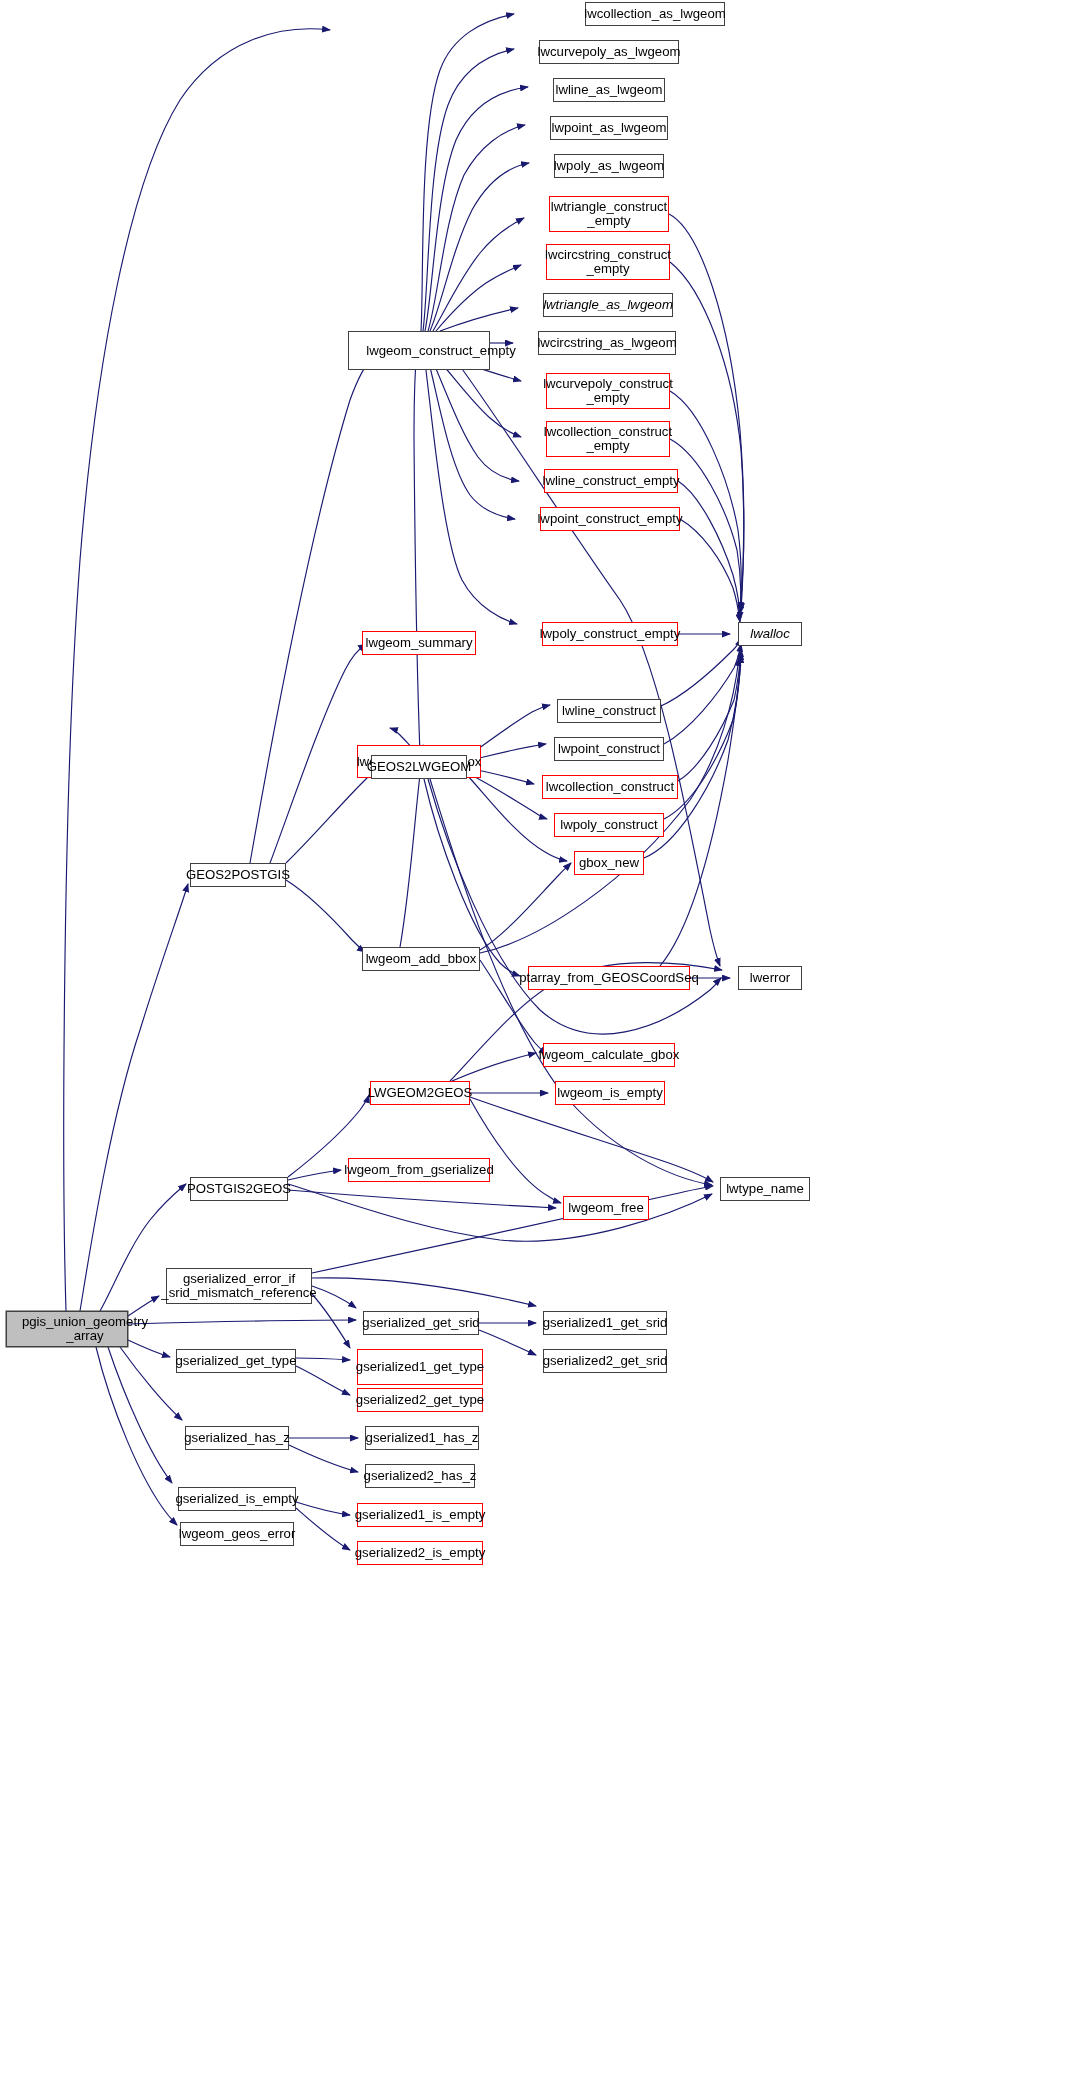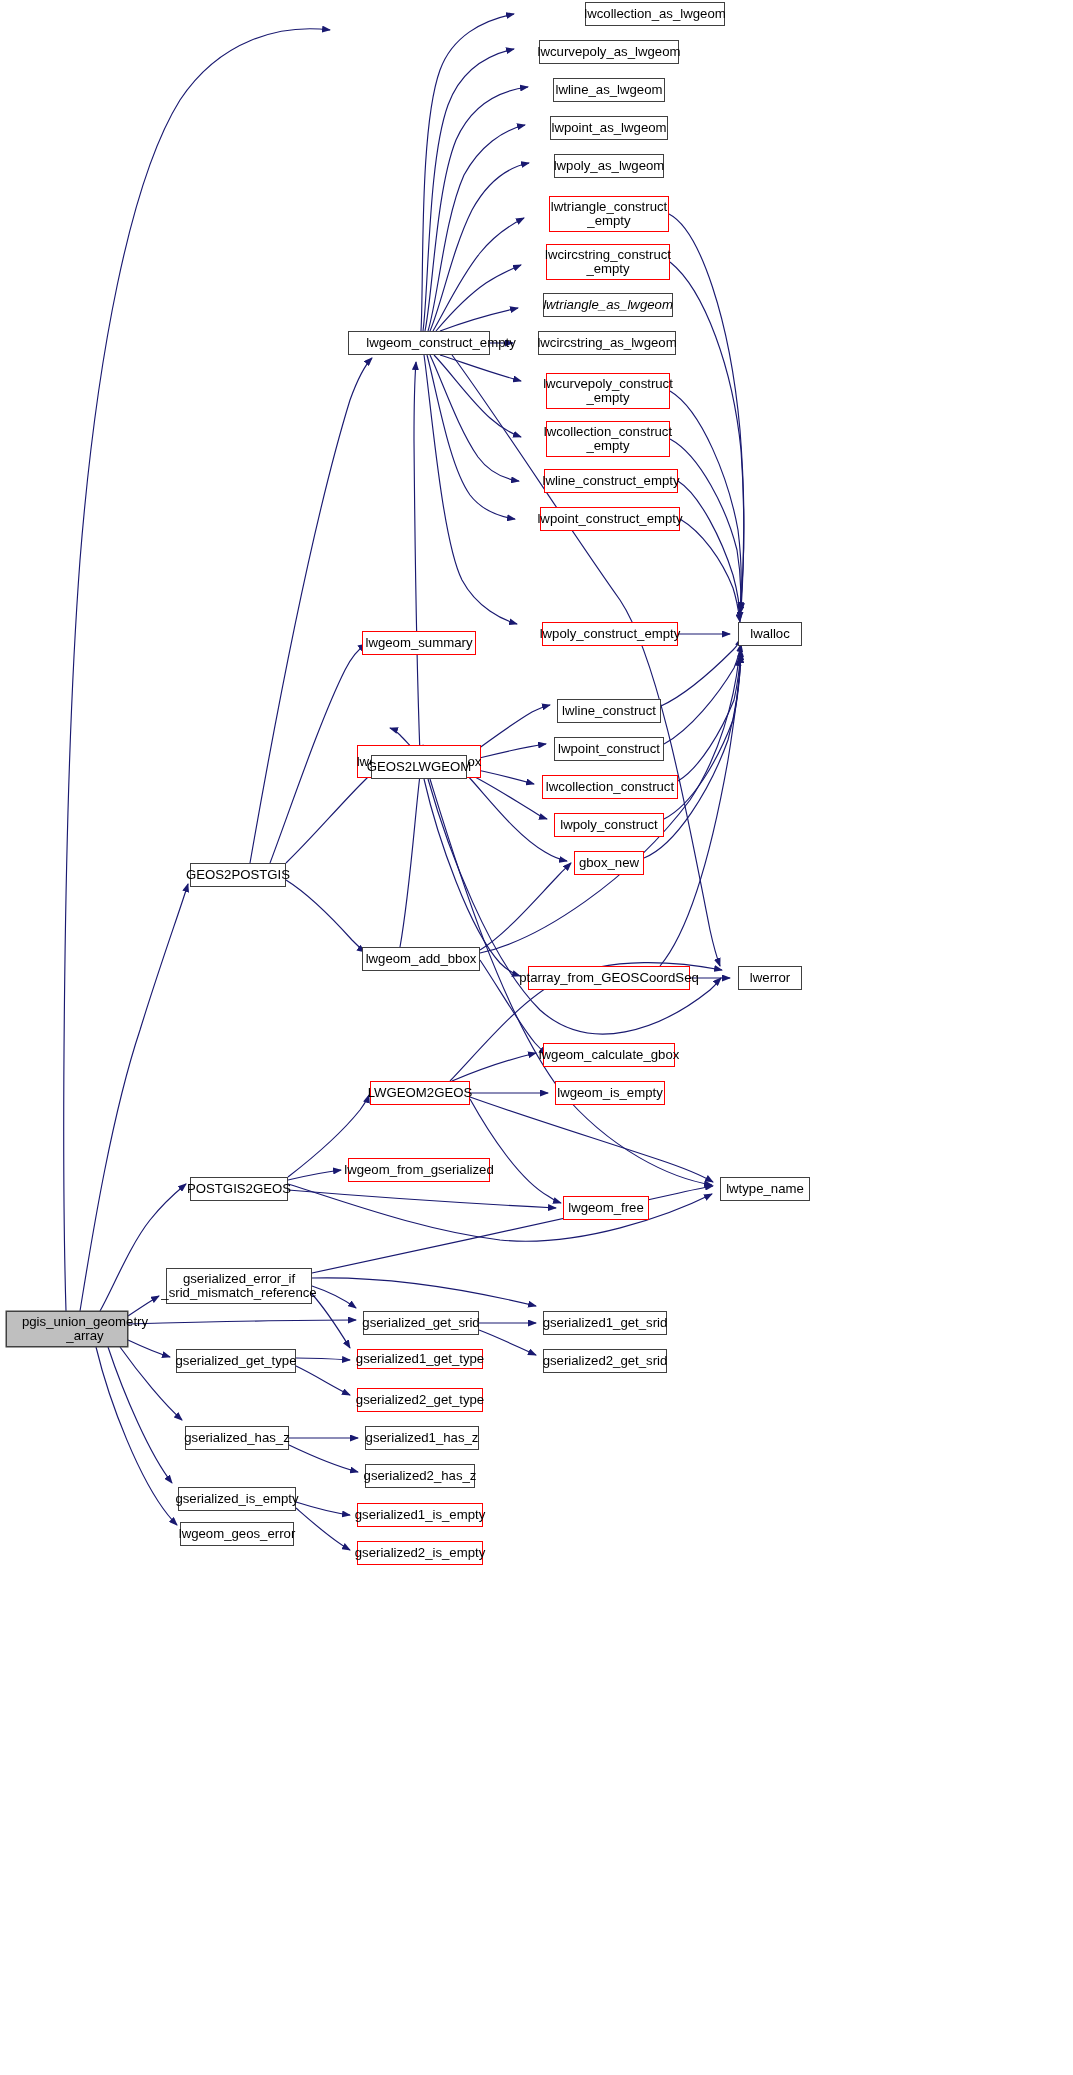--- a/index.html
+++ b/index.html
@@ -136,22 +136,22 @@
       <div class="node red" style="left: 546px; top: 244px; width: 124px; height: 36px;">lwcircstring_construct
 _empty</div>
       <div class="node" style="left: 543px; top: 293px; width: 130px; height: 24px; font-style: italic;">lwtriangle_as_lwgeom</div>
       <div class="node" style="left: 538px; top: 331px; width: 138px; height: 24px;">lwcircstring_as_lwgeom</div>
       <div class="node red" style="left: 546px; top: 373px; width: 124px; height: 36px;">lwcurvepoly_construct
 _empty</div>
       <div class="node red" style="left: 546px; top: 421px; width: 124px; height: 36px;">lwcollection_construct
 _empty</div>
       <div class="node red" style="left: 544px; top: 469px; width: 134px; height: 24px;">lwline_construct_empty</div>
       <div class="node red" style="left: 540px; top: 507px; width: 140px; height: 24px;">lwpoint_construct_empty</div>
-      <div class="node" style="left: 348px; top: 331px; width: 142px; height: 24px; padding-left: 44px;">lwgeom_construct_empty</div>
-      <div class="node" style="left: 738px; top: 622px; width: 64px; height: 24px;">lwalloc</div>
+      <div class="node" style="left: 348px; top: 331px; width: 142px; height: 39px; padding-left: 44px;">lwgeom_construct_empty</div>
+      <div class="node" style="left: 738px; top: 622px; width: 64px; height: 24px; font-style: italic;">lwalloc</div>
       <div class="node red" style="left: 542px; top: 622px; width: 136px; height: 24px;">lwpoly_construct_empty</div>
       <div class="node red" style="left: 362px; top: 631px; width: 114px; height: 24px;">lwgeom_summary</div>
       <div class="node" style="left: 557px; top: 699px; width: 104px; height: 24px;">lwline_construct</div>
       <div class="node red" style="left: 357px; top: 745px; width: 124px; height: 33px;">lwgeom_needs_bbox</div>
       <div class="node" style="left: 554px; top: 737px; width: 110px; height: 24px;">lwpoint_construct</div>
       <div class="node" style="left: 371px; top: 755px; width: 96px; height: 24px;">GEOS2LWGEOM</div>
       <div class="node red" style="left: 542px; top: 775px; width: 136px; height: 24px;">lwcollection_construct</div>
       <div class="node red" style="left: 554px; top: 813px; width: 110px; height: 24px;">lwpoly_construct</div>
       <div class="node red" style="left: 574px; top: 851px; width: 70px; height: 24px;">gbox_new</div>
       <div class="node" style="left: 190px; top: 863px; width: 96px; height: 24px;">GEOS2POSTGIS</div>
@@ -165,21 +165,21 @@
       <div class="node" style="left: 720px; top: 1177px; width: 90px; height: 24px;">lwtype_name</div>
       <div class="node" style="left: 190px; top: 1177px; width: 98px; height: 24px;">POSTGIS2GEOS</div>
       <div class="node red" style="left: 563px; top: 1196px; width: 86px; height: 24px;">lwgeom_free</div>
       <div class="node" style="left: 166px; top: 1268px; width: 146px; height: 36px;">gserialized_error_if
 _srid_mismatch_reference</div>
       <div class="node" style="left: 363px; top: 1311px; width: 116px; height: 24px;">gserialized_get_srid</div>
       <div class="node" style="left: 543px; top: 1311px; width: 124px; height: 24px;">gserialized1_get_srid</div>
       <div class="node root" style="left: 6px; top: 1311px; width: 122px; height: 36px; padding-left: 36px;">pgis_union_geometry
 _array</div>
       <div class="node" style="left: 176px; top: 1349px; width: 120px; height: 24px;">gserialized_get_type</div>
-      <div class="node red" style="left: 357px; top: 1349px; width: 126px; height: 20px;">gserialized1_get_type</div>
+      <div class="node red" style="left: 357px; top: 1349px; width: 126px; height: 36px;">gserialized1_get_type</div>
       <div class="node" style="left: 543px; top: 1349px; width: 124px; height: 24px;">gserialized2_get_srid</div>
       <div class="node red" style="left: 357px; top: 1388px; width: 126px; height: 24px;">gserialized2_get_type</div>
       <div class="node" style="left: 185px; top: 1426px; width: 104px; height: 24px;">gserialized_has_z</div>
       <div class="node" style="left: 365px; top: 1426px; width: 114px; height: 24px;">gserialized1_has_z</div>
       <div class="node" style="left: 365px; top: 1464px; width: 110px; height: 24px;">gserialized2_has_z</div>
       <div class="node" style="left: 178px; top: 1487px; width: 118px; height: 24px;">gserialized_is_empty</div>
       <div class="node red" style="left: 357px; top: 1503px; width: 126px; height: 24px;">gserialized1_is_empty</div>
       <div class="node" style="left: 180px; top: 1522px; width: 114px; height: 24px;">lwgeom_geos_error</div>
       <div class="node red" style="left: 357px; top: 1541px; width: 126px; height: 24px;">gserialized2_is_empty</div>
     </div>

